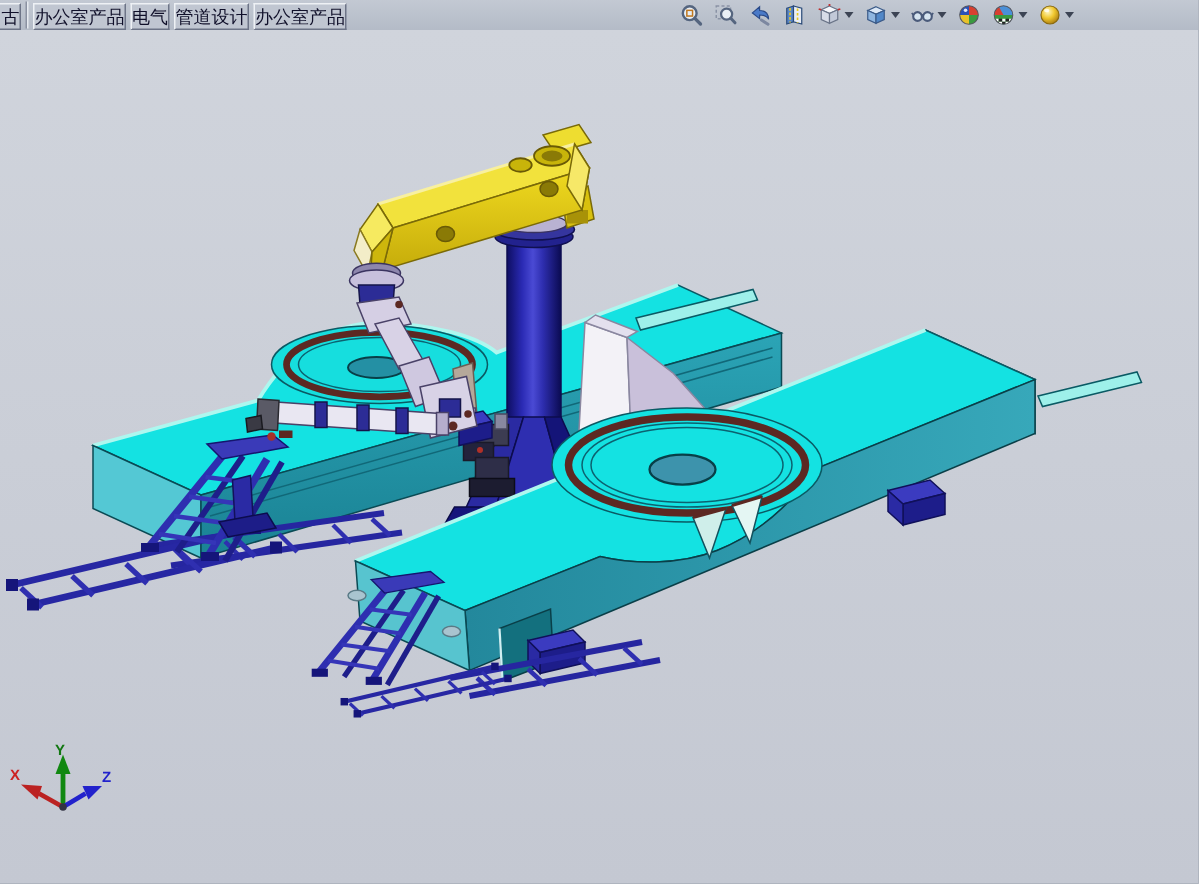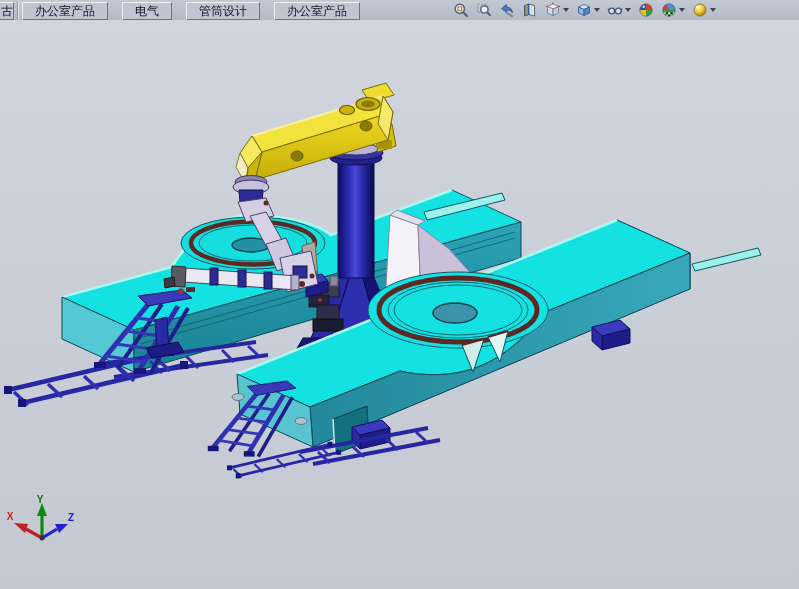--- a/index.html
+++ b/index.html
@@ -4,25 +4,25 @@
 <style>
   html,body{margin:0;padding:0;background:#9aa0ac;}
   .app{position:relative;width:799px;height:589px;overflow:hidden;
        font-family:"Liberation Sans","DejaVu Sans",sans-serif;
        background:#c9cdd6;user-select:none;}
   
   .topbar{position:absolute;top:0;left:0;width:799px;height:20px;
           background:linear-gradient(#c3c9d3,#b4bbc7);
           border-bottom:1px solid #959cab;display:flex;align-items:center;}
   .tab{height:16px;margin-top:1px;display:flex;align-items:center;justify-content:center;
-       padding:0 12px;font-size:12px;line-height:14px;color:#10102a;
+       padding:0 0;font-size:12px;line-height:14px;color:#10102a;
        background:#c0c6d1;border:1px solid;border-color:#eef1f5 #6d7487 #6d7487 #eef1f5;
        white-space:nowrap;cursor:default;}
   .tab.partial{width:13px;padding:0;justify-content:flex-end;overflow:hidden;border-left:none;}
-  .tab + .tab{margin-left:14px;}
+  .tab + .tab{margin-left:3px;}
   .tabbar-divider{width:1px;height:18px;background:#8b92a2;margin:0 4px 0 3px;
                   box-shadow:1px 0 0 #e6eaf0;}
   .headsup{margin-left:auto;padding-right:82px;display:flex;align-items:center;gap:5px;}
   .hicon{display:flex;align-items:center;gap:1px;height:18px;padding:0 1px;border-radius:2px;}
   .caret{width:0;height:0;border-left:3.5px solid transparent;
          border-right:3.5px solid transparent;border-top:4px solid #3c4454;margin-left:1px;}
   
   .splitter-tab{position:absolute;left:0;top:277px;width:12px;height:34px;
         background:#c6cad3;border:1px solid #8b91a1;border-left:none;
         border-radius:0 4px 4px 0;display:flex;flex-direction:column;
@@ -34,21 +34,21 @@
 </head>
 <body>
 
 <div class="app">
 
   <div class="topbar">
     <div class="tab partial">古</div>
     <div class="tabbar-divider"></div>
     <div class="tab">办公室产品</div>
     <div class="tab">电气</div>
-    <div class="tab">管筒设计</div>
+    <div class="tab">管道设计</div>
     <div class="tab">办公室产品</div>
 
     <div class="headsup">
       <div class="hicon">
         <svg width="16" height="16" viewBox="0 0 16 16">
           <circle cx="6.8" cy="6.8" r="4.6" fill="#e9eff5" stroke="#55657f" stroke-width="1.6"></circle>
           <rect x="4.9" y="4.9" width="3.8" height="3.8" fill="none" stroke="#c07820" stroke-width="1"></rect>
           <line x1="10.2" y1="10.2" x2="14" y2="14" stroke="#55657f" stroke-width="2.2" stroke-linecap="round"></line>
         </svg>
       </div>

